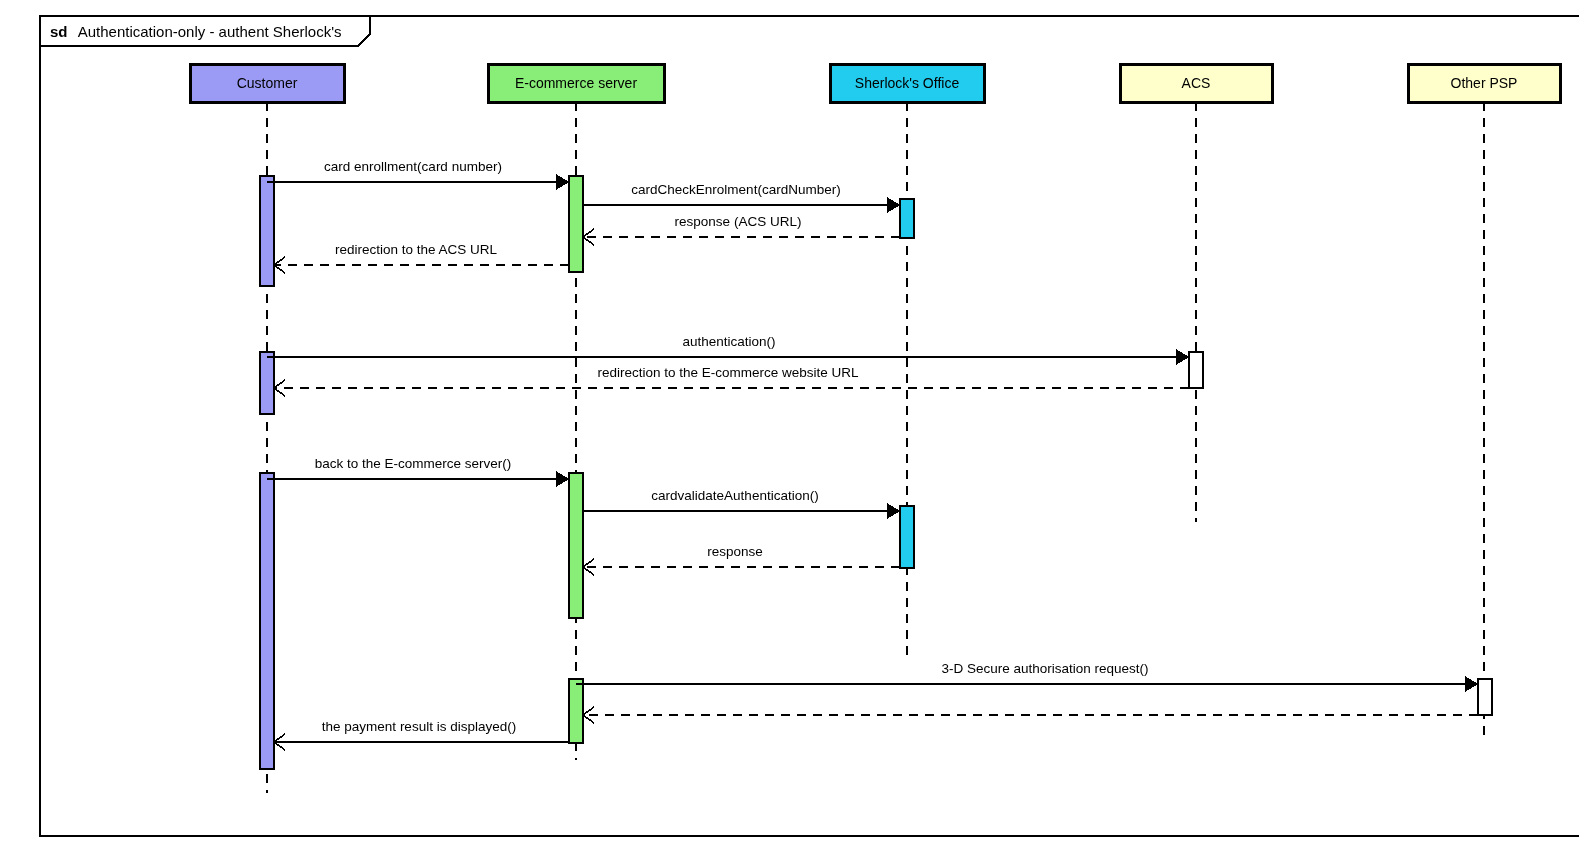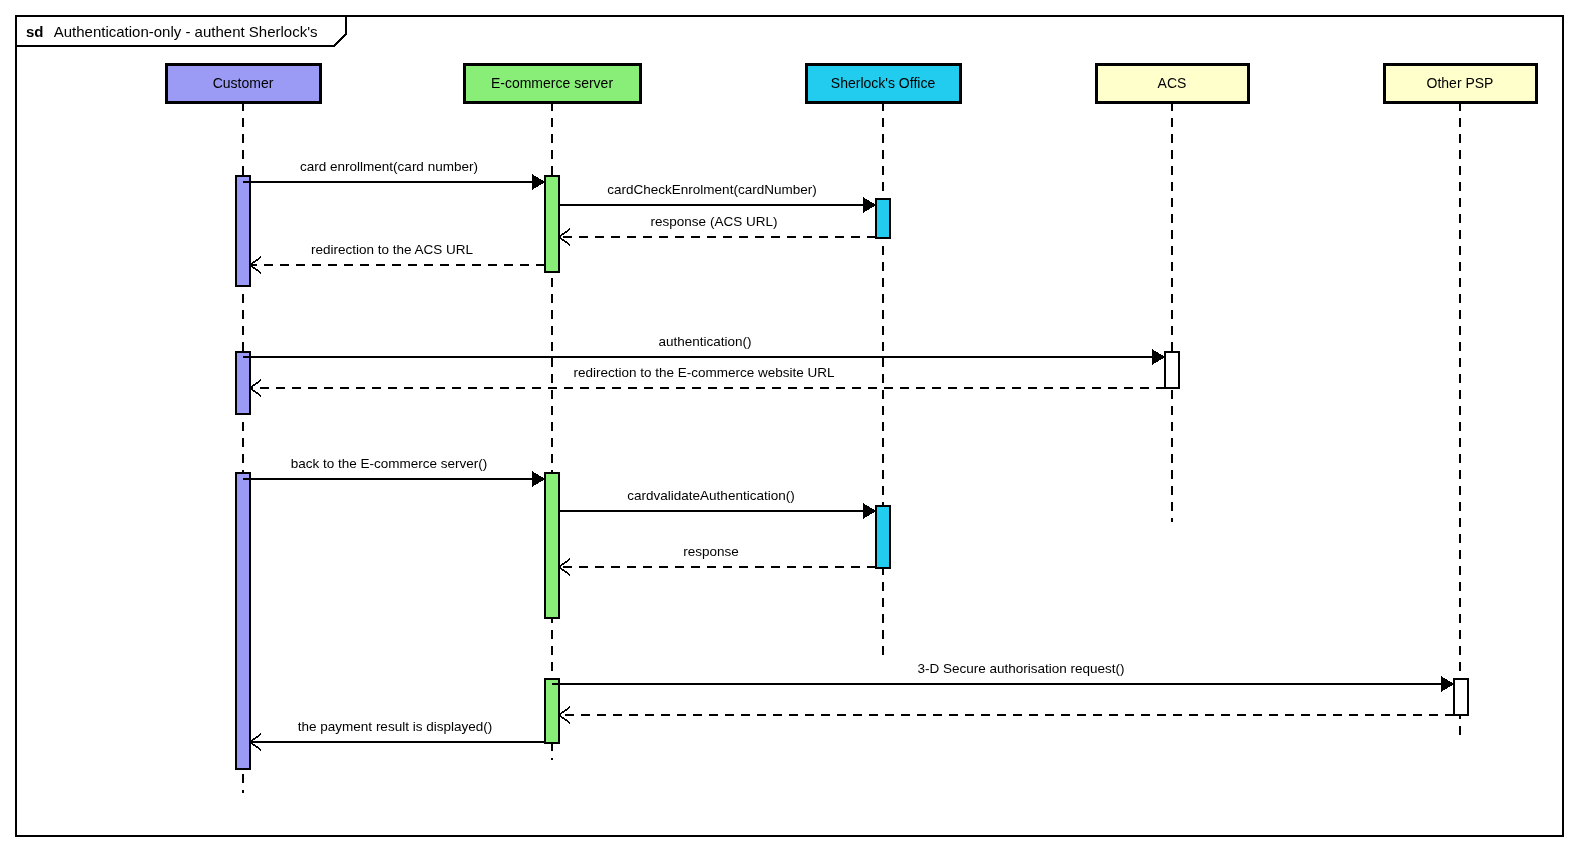--- a/index.html
+++ b/index.html
@@ -10,20 +10,21 @@
   body {
     width: 1579px;
     height: 852px;
     font-family: "Liberation Sans", sans-serif;
     overflow: hidden;
   }
   #diagram-root {
     position: relative;
     width: 1263px;
     height: 852px;
+    margin-left: 24px;
   }
   svg#sd-svg {
     display: block;
     width: 1579px;
     height: 852px;
     shape-rendering: crispEdges;
   }
   svg#sd-svg text {
     font-family: "Liberation Sans", sans-serif;
     fill: #000000;

